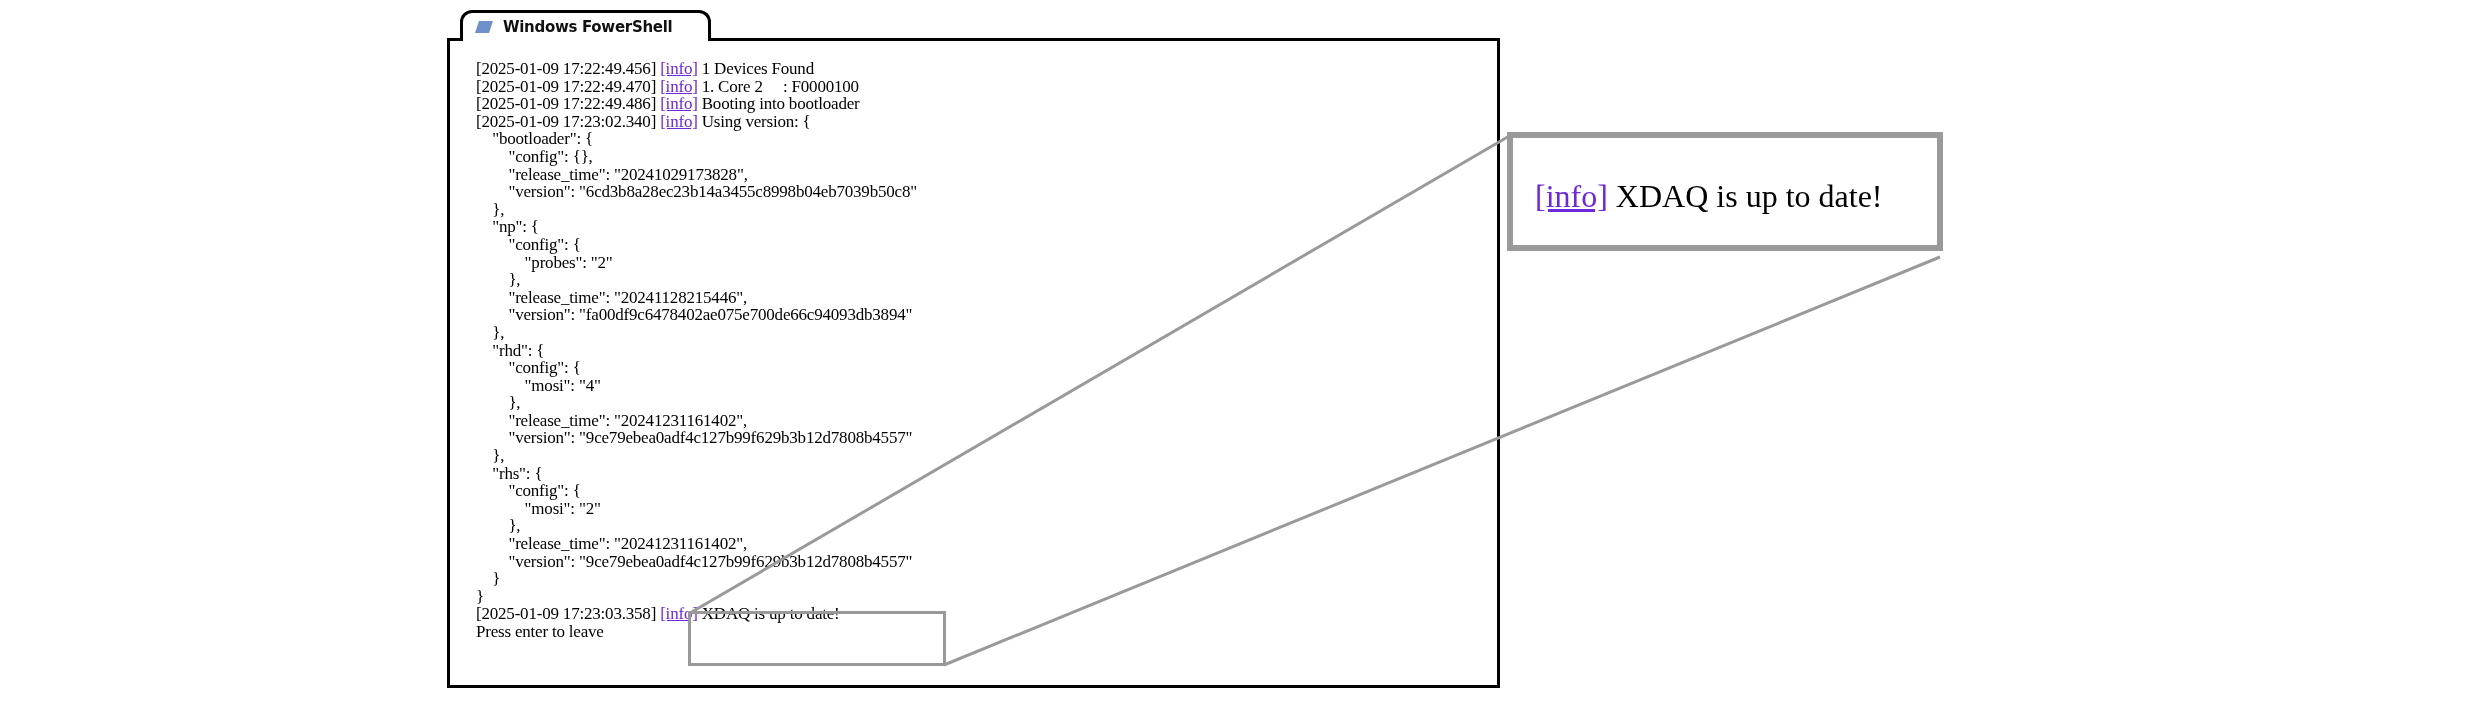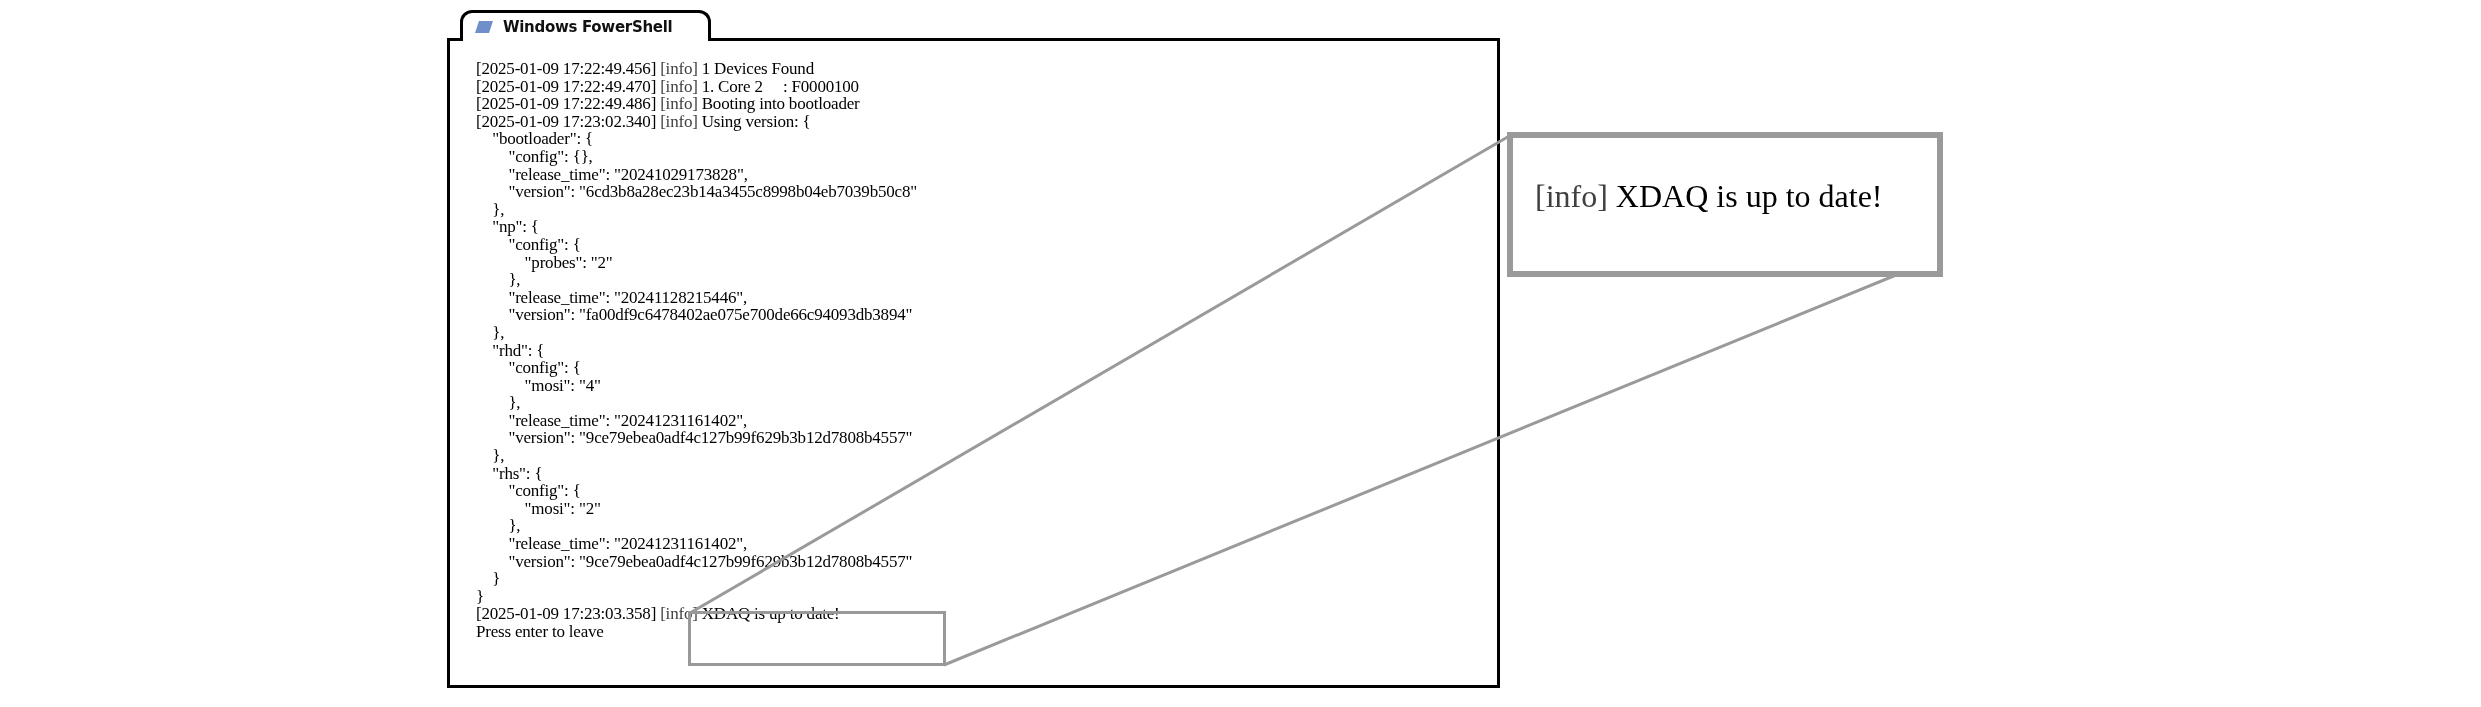--- a/index.html
+++ b/index.html
@@ -21,27 +21,27 @@
   .tab-title {
     font-family: "DejaVu Sans", sans-serif; font-weight: bold; font-size: 15px;
     color: #111; letter-spacing: -0.3px;
   }
   .console {
     position: absolute; left: 476px; top: 60px;
     font-size: 17px; line-height: 17.6px; color: #000;
     white-space: pre; letter-spacing: -0.2px;
   }
   .console .line { height: 17.6px; }
-  .info { color: #404040; }
+  .info { color: #6d28d9; text-decoration: underline; }
   .highlight-box {
     position: absolute; left: 688px; top: 611px; width: 258px; height: 55px;
     border: 3px solid #999; box-sizing: border-box; z-index: 3;
   }
   .callout {
-    position: absolute; left: 1507px; top: 132px; width: 436px; height: 145px;
+    position: absolute; left: 1507px; top: 132px; width: 436px; height: 119px;
     border: 6px solid #9a9a9a; box-sizing: border-box; background: #fff; z-index: 3;
   }
   .callout-text {
     position: absolute; left: 22px; top: 40px;
     font-size: 32px; color: #000; white-space: pre;
   }
   svg.connectors { position: absolute; left: 0; top: 0; z-index: 2; pointer-events: none; }
 </style>
 </head>
 <body>

